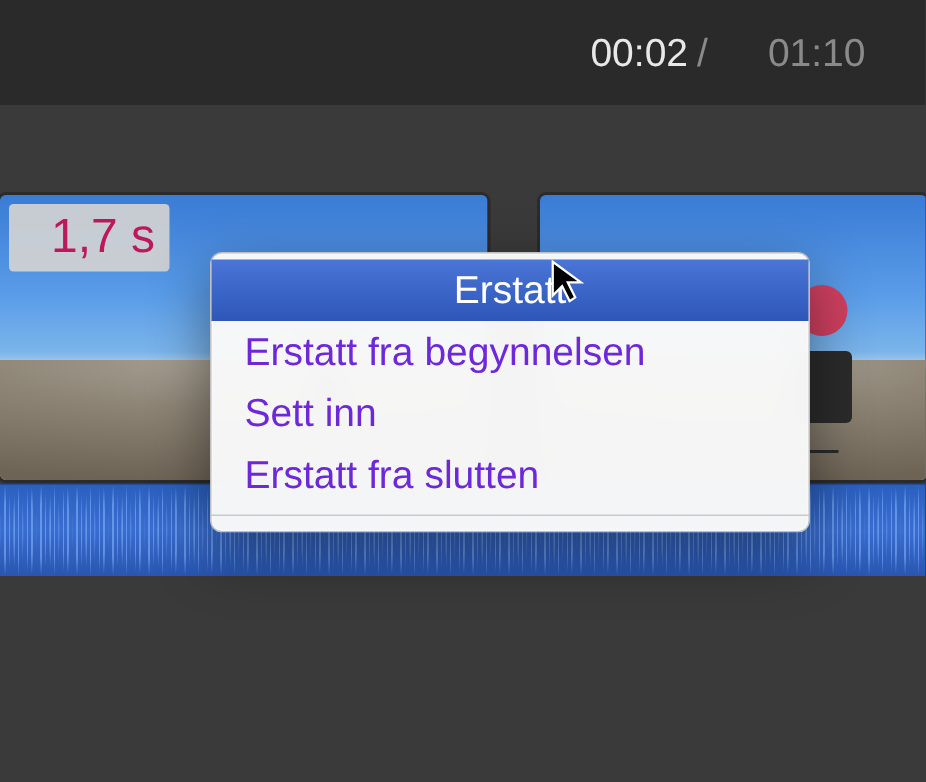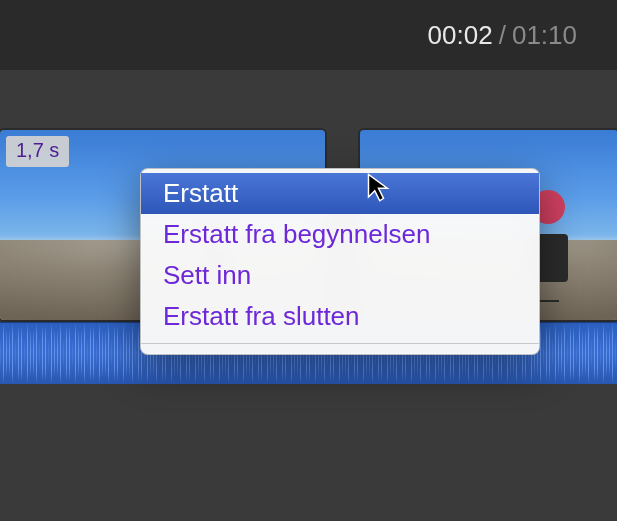--- a/index.html
+++ b/index.html
@@ -21,21 +21,21 @@
       display: flex;
       align-items: center;
       justify-content: flex-end;
       padding-right: 40px;
     }
     .timecode {
       font-size: 26px;
       color: #e8e8e8;
     }
     .timecode .sep { color: #8a8a8a; margin: 0 6px; }
-    .timecode .total { color: #8a8a8a; }
+    .timecode .total { color: #8a8a8a; margin-left: 34px; }
     .timeline-area {
       position: absolute;
       top: 130px;
       left: 0;
       right: 0;
       height: 280px;
     }
     .clip {
       position: absolute;
       top: 0;
@@ -98,23 +98,23 @@
       width: 22px; height: 22px;
       border-bottom: 2px solid #2b2b2b;
     }
     .clip.right .skater .body { width: 40px; height: 48px; }
     .clip.right .skater .head { width: 34px; height: 34px; }
     .duration-badge {
       position: absolute;
       top: 6px;
       left: 6px;
       background: rgba(210,210,210,0.92);
-      color: #4c1d95;
-      font-size: 20px;
-      padding: 3px 10px 5px 10px;
+      color: #be185d;
+      font-size: 32px;
+      padding: 3px 10px 5px 28px;
       border-radius: 3px;
       font-weight: 400;
     }
     .audio-track {
       position: absolute;
       top: 192px;
       left: 0;
       right: 0;
       height: 62px;
       background: linear-gradient(to bottom, #2b5fbf 0%, #3a6dd0 50%, #2856b0 100%);
@@ -148,20 +148,21 @@
     .menu-item {
       font-size: 26px;
       color: #6d28d9;
       padding: 5px 22px;
       cursor: default;
       white-space: nowrap;
     }
     .menu-item.highlight {
       background: linear-gradient(to bottom, #4a76d8 0%, #2d56b8 100%);
       color: #fff;
+      text-align: center;
     }
     .menu-sep {
       height: 1px;
       background: rgba(0,0,0,.18);
       margin: 6px 0;
     }
     .cursor {
       position: absolute;
       pointer-events: none;
       top: 172px;

